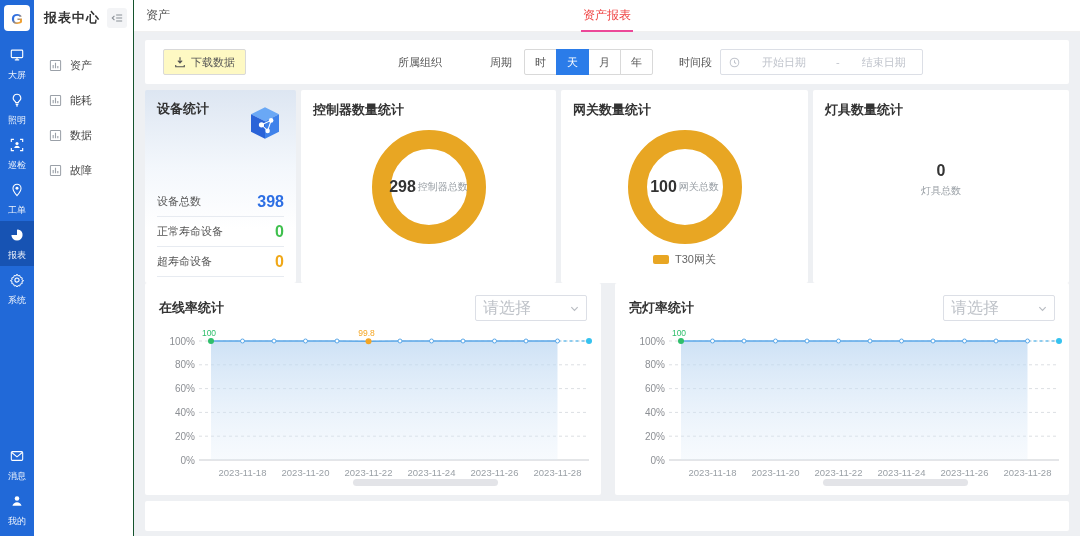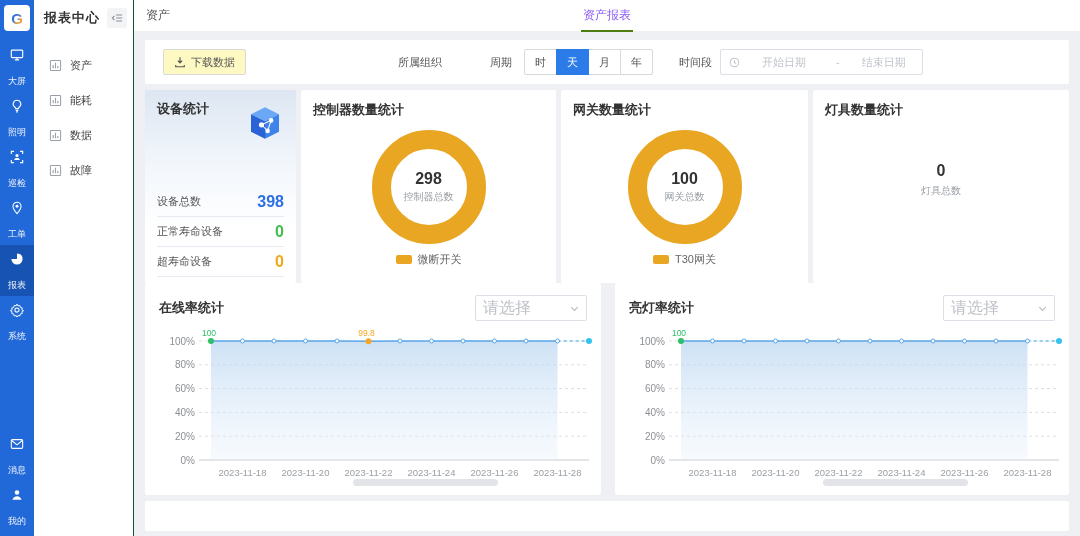--- a/index.html
+++ b/index.html
@@ -5,41 +5,41 @@
   * { margin:0; padding:0; box-sizing:border-box; }
   html,body { width:1080px; height:536px; overflow:hidden; }
   body { font-family:"Liberation Sans","DejaVu Sans",sans-serif; background:#eef0f3; }
   .app { position:relative; width:1080px; height:536px; display:flex; }
 
   
   .rail { width:34px; background:#2169d8; display:flex; flex-direction:column; align-items:center; flex-shrink:0; position:relative; z-index:3; }
   .logo { width:26px; height:26px; background:#fff; border-radius:4px; margin-top:5px; display:flex; align-items:center; justify-content:center; font-weight:bold; font-size:15px; background-clip:padding-box; }
   .logo span { background:linear-gradient(135deg,#2f6fe0 40%,#f0a030 70%); -webkit-background-clip:text; background-clip:text; color:transparent; font-weight:bold; }
   .rail-nav { margin-top:10px; width:100%; }
-  .rail-item { width:100%; padding:7px 0 6px; display:flex; flex-direction:column; align-items:center; gap:14px; cursor:pointer;text-align:center; }
+  .rail-item { width:100%; padding:7px 0 6px; display:flex; flex-direction:column; align-items:center; gap:8px; cursor:pointer;text-align:center; }
   .rail-item .ril { color:rgba(255,255,255,.92); font-size:9px; line-height:10px; }
   .rail-item svg { width:14px; height:14px; }
   .rail-item.active { background:#1753b3; }
   .rail-bottom { position:absolute; bottom:4px; width:100%; }
 
   
   .submenu { width:100px; background:#fff; border-right:1px solid #14532d; flex-shrink:0; position:relative; z-index:2; }
   .submenu-head { display:flex; align-items:center; justify-content:space-between; padding:8px 6px 8px 10px; }
   .submenu-title { font-size:13px; color:#333; font-weight:bold; letter-spacing:1px; }
   .fold { width:20px; height:20px; border:none; background:#f3f4f6; border-radius:3px; display:flex; align-items:center; justify-content:center; cursor:pointer; }
   .submenu-items { padding-top:12px; }
   .submenu-item { display:flex; align-items:center; gap:8px; padding:10px 0 10px 15px; cursor:pointer; }
   .submenu-item span { font-size:11px; color:#444; }
 
   
   .main { flex:1; display:flex; flex-direction:column; min-width:0; }
   .topbar { height:32px; background:#fff; position:relative; display:flex; align-items:center; border-bottom:1px solid #f0f0f0; flex-shrink:0; }
   .page-title { font-size:12px; color:#555; margin-left:12px; }
   .tab { position:absolute; left:50%; transform:translateX(-50%); top:0; height:32px; display:flex; align-items:center; cursor:pointer; }
-  .tab span { font-size:12px; color:#8b5cf6; padding:0 2px; border-bottom:2px solid #4d7c0f; line-height:29px; }
+  .tab span { font-size:12px; color:#ef4444; padding:0 2px; border-bottom:2px solid #ec4899; line-height:29px; }
 
   .content { flex:1; background:#eef0f3; padding:8px 11px 0; overflow:hidden; }
   .card { background:#fff; border-radius:2px; }
 
   
   .filter-card { height:44px; display:flex; align-items:center; margin-bottom:6px; font-size:11px; }
   .dl-btn { margin-left:18px; display:flex; align-items:center; gap:5px; border:1px solid #d9d9d9; background:#fef9c3; border-radius:2px; padding:0 10px; height:26px; font-size:11px; color:#555; cursor:pointer; font-family:inherit; }
   .flabel { color:#555; }
   .org-label { margin-left:152px; }
   .select { display:flex; align-items:center; border:1px solid #dcdfe6; border-radius:2px; height:26px; padding:0 7px; cursor:pointer; }
@@ -66,21 +66,21 @@
   .dc-head svg { width:42px; height:42px; margin-top:2px; }
   .dc-rows { margin-top:auto; padding:0 12px 6px; }
   .dc-row { display:flex; justify-content:space-between; align-items:center; height:30px; border-bottom:1px solid #e7ebf1; }
   .dc-row .lbl { font-size:11px; color:#555; }
   .dc-row .val { font-size:16px; font-weight:bold; }
   .v-blue { color:#2d6fe4; } .v-green { color:#3fc04e; } .v-orange { color:#f0a818; }
 
   .donut-card { padding:10px 12px; position:relative; }
   .donut-wrap { position:absolute; left:50%; top:97px; transform:translate(-50%,-50%); width:114px; height:114px; }
   .donut-ring { width:114px; height:114px; border-radius:50%; border:19px solid #e8a623; }
-  .donut-center { position:absolute; inset:0; display:flex; flex-direction:column; align-items:center; justify-content:center; gap:2px; }
+  .donut-center { position:absolute; inset:0; display:flex; flex-direction:row; align-items:center; justify-content:center; gap:2px; }
   .donut-total { font-size:16px; font-weight:bold; color:#333; }
   .donut-sub { font-size:10px; color:#9aa0a6; }
   .legend { position:absolute; left:0; right:0; top:162px; display:flex; align-items:center; justify-content:center; gap:6px; }
   .legend .swatch { width:16px; height:9px; border-radius:2px; background:#e8a623; }
   .legend span.ltxt { font-size:11px; color:#666; }
   .lamp-center { position:absolute; left:0; right:0; top:72px; display:flex; flex-direction:column; align-items:center; gap:4px; }
 
   
   .charts-row { display:grid; grid-template-columns:456px 454px; gap:14px; height:212px; margin-bottom:6px; }
   .chart-card { padding:10px 8px 0 8px; position:relative; }
@@ -274,24 +274,20 @@
         </div>
 
         <div class="card donut-card">
           <span class="card-title">控制器数量统计</span>
           <div class="donut-wrap">
             <div class="donut-ring"></div>
             <div class="donut-center">
               <span class="donut-total">298</span>
               <span class="donut-sub">控制器总数</span>
             </div>
-          </div>
-          <div class="legend">
-            <span class="swatch"></span>
-            <span class="ltxt">微断开关</span>
           </div>
         </div>
 
         <div class="card donut-card">
           <span class="card-title">网关数量统计</span>
           <div class="donut-wrap">
             <div class="donut-ring"></div>
             <div class="donut-center">
               <span class="donut-total">100</span>
               <span class="donut-sub">网关总数</span>

